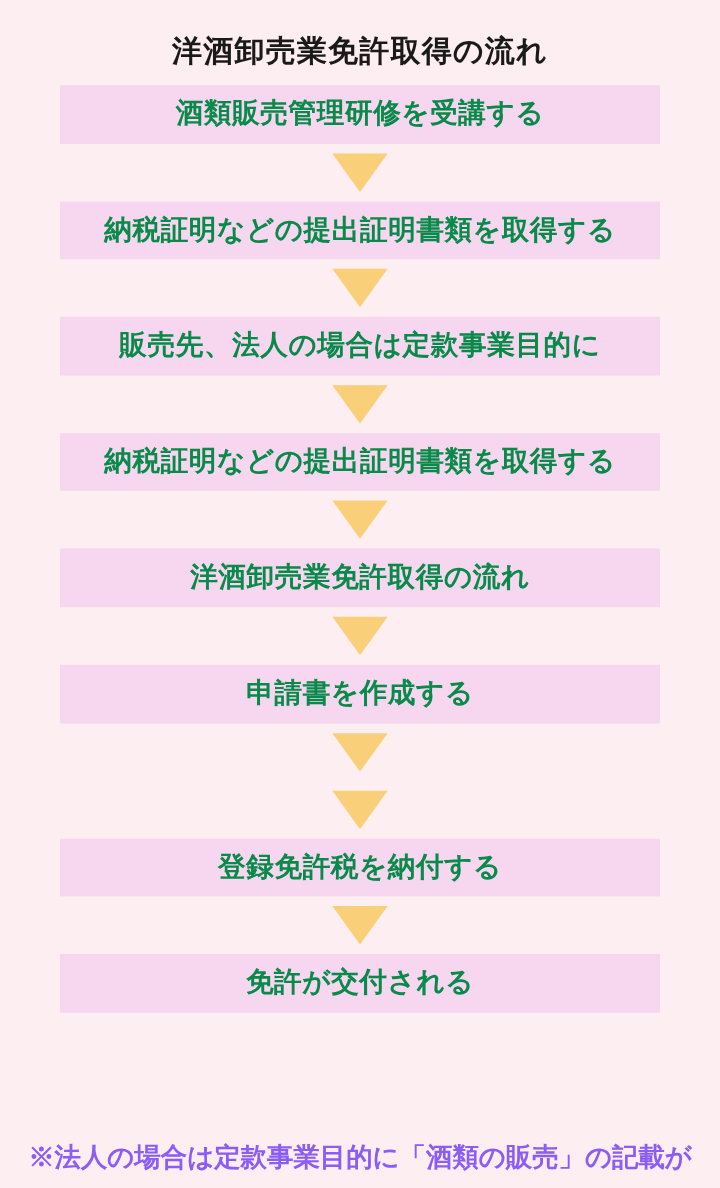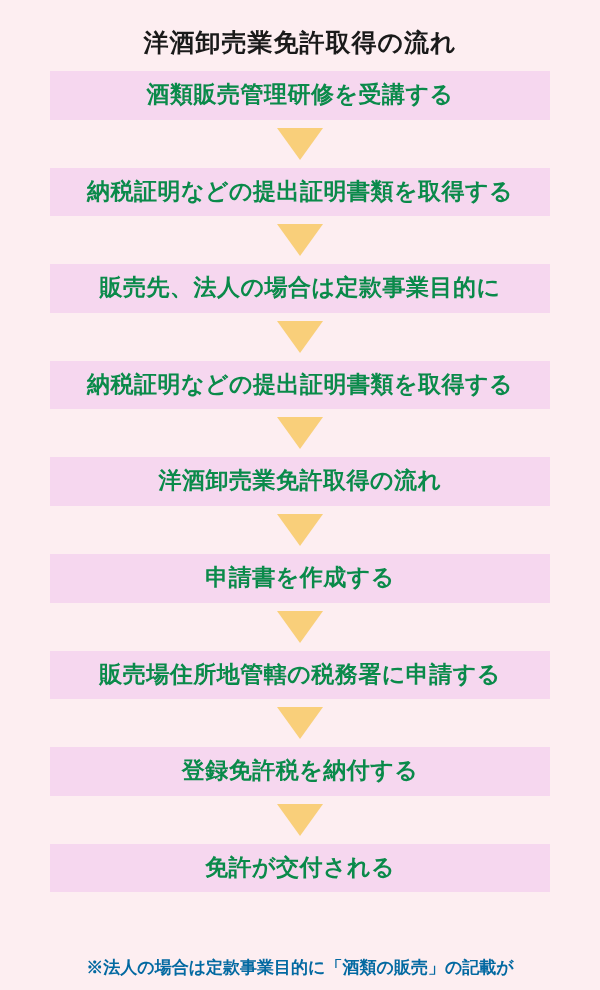--- a/index.html
+++ b/index.html
@@ -53,22 +53,22 @@
     border-right: 23px solid transparent;
     border-top: 32px solid #f9cf7a;
     margin: 8px 0 8px 0;
   }
   .note {
     position: absolute;
     left: 0;
     right: 0;
     bottom: 10px;
     text-align: center;
-    color: #0369a1;
-    font-size: 17px;
+    color: #8b5cf6;
+    font-size: 22px;
     font-weight: bold;
     line-height: 1.35;
     padding: 0 18px;
     box-sizing: border-box;
   }
   .note-line {
     display: block;
   }
 </style>
 </head>
@@ -91,21 +91,20 @@
 
     <div class="step">納税証明などの提出証明書類を取得する</div>
     <div class="arrow"></div>
 
     <div class="step">洋酒卸売業免許取得の流れ</div>
     <div class="arrow"></div>
 
     <div class="step">申請書を作成する</div>
     <div class="arrow"></div>
 
-    <div class="step">販売場住所地管轄の税務署に申請する</div>
     <div class="arrow"></div>
 
     <div class="step">登録免許税を納付する</div>
     <div class="arrow"></div>
 
     <div class="step">免許が交付される</div>
 
   </div>
 
   <div class="note">

